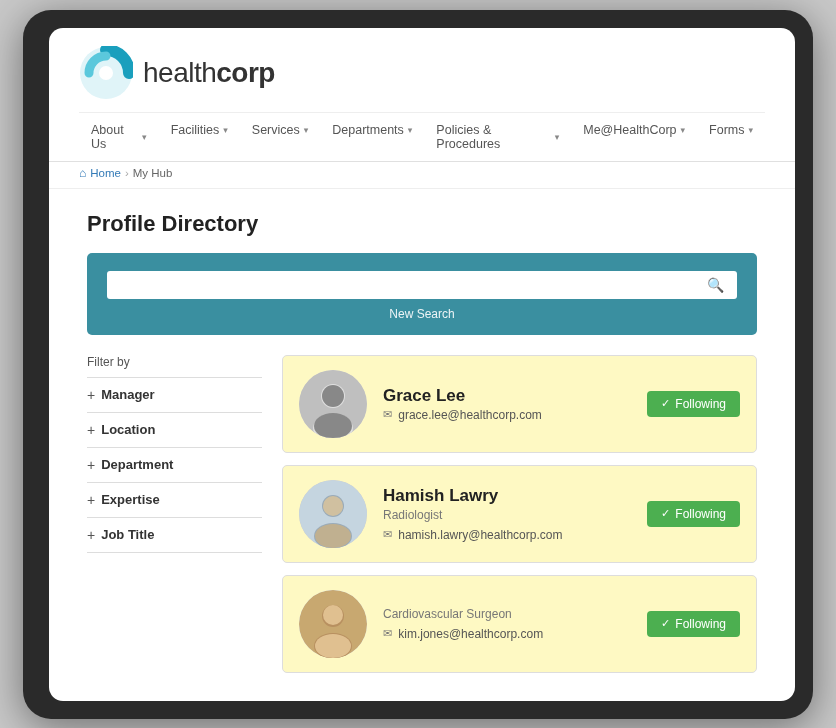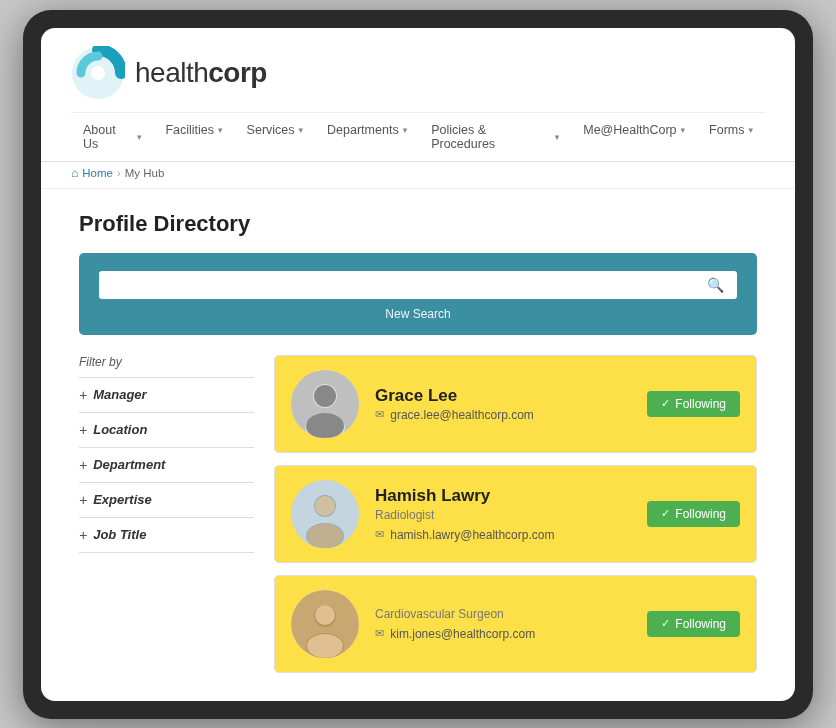--- a/index.html
+++ b/index.html
@@ -15,20 +15,21 @@
       background: #2a2a2a;
       border-radius: 28px;
       padding: 18px;
       box-shadow: 0 8px 40px rgba(0,0,0,0.45);
       width: 790px;
     }
     .browser-window {
       background: #fff;
       border-radius: 14px;
       overflow: hidden;
+      margin-left: 8px;
     }
     
     .top-nav {
       border-bottom: 1px solid #e0e0e0;
       padding: 0 30px;
     }
     .logo-area {
       padding: 18px 0 12px;
       display: flex;
       align-items: center;
@@ -140,21 +141,20 @@
     }
     
     .directory-layout {
       display: flex;
       gap: 20px;
     }
     
     .filter-sidebar {
       width: 175px;
       flex-shrink: 0;
-      font-style: italic;
     }
     .filter-label {
       font-size: 12px;
       color: #555;
       margin-bottom: 8px;
     }
     .filter-list {
       list-style: none;
       border-top: 1px solid #ddd;
     }
@@ -184,21 +184,21 @@
       flex-direction: column;
       gap: 12px;
     }
     .profile-card {
       border: 1px solid #ddd;
       border-radius: 5px;
       padding: 14px 16px;
       display: flex;
       align-items: center;
       gap: 16px;
-      background: #fde047;
+      background: #fef9c3;
     }
     .avatar {
       width: 68px;
       height: 68px;
       border-radius: 50%;
       overflow: hidden;
       flex-shrink: 0;
       background: #ccc;
       display: flex;
       align-items: center;

